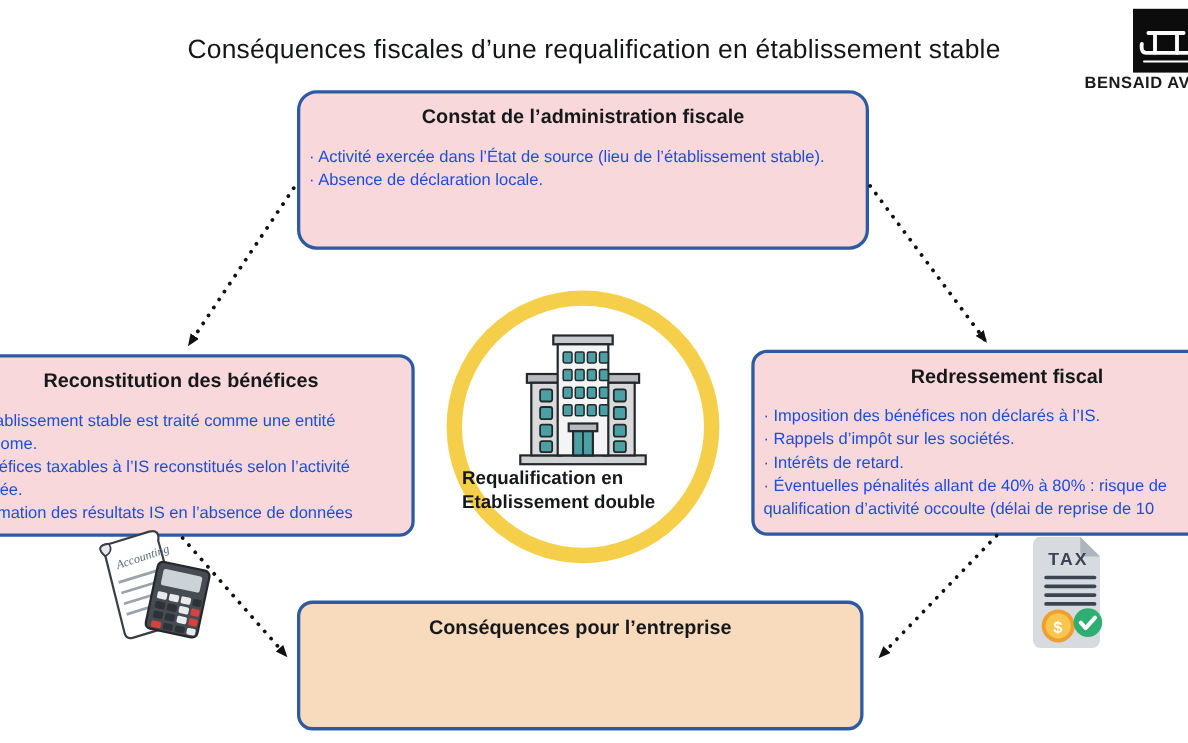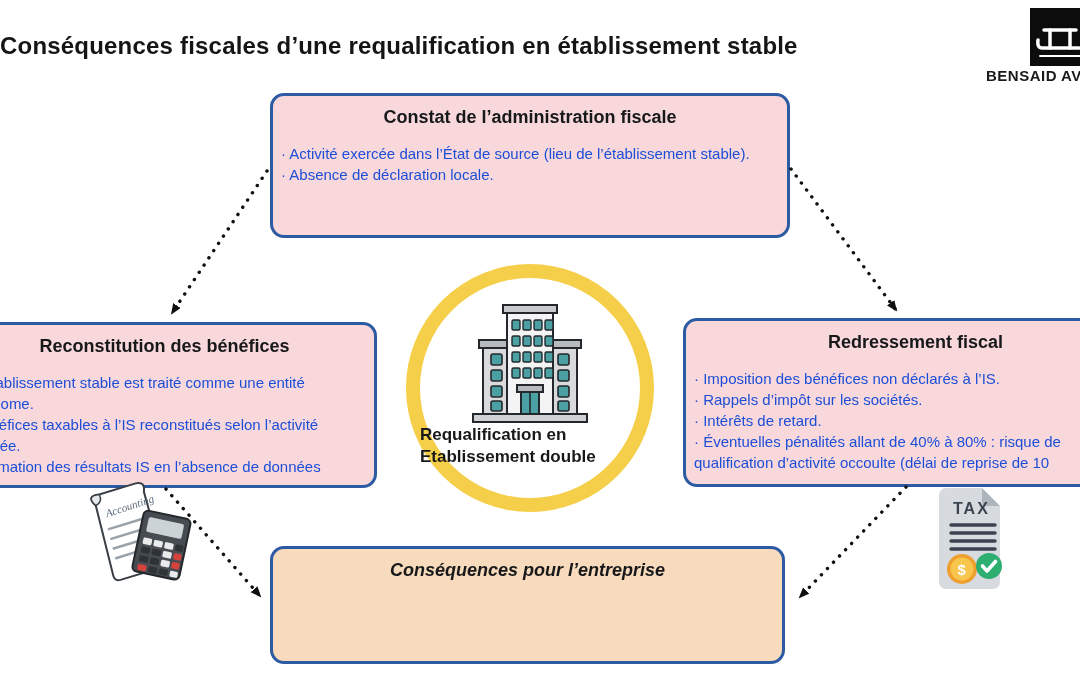--- a/index.html
+++ b/index.html
@@ -1,42 +1,42 @@
 <!DOCTYPE html>
 <html><head>
 <meta charset="utf-8">
 <style>
   html,body{margin:0;padding:0;}
   #canvas{
     position:relative;width:1080px;height:675px;background:#ffffff;
     overflow:hidden;font-family:"Liberation Sans",sans-serif;
   }
   .main-title{
-    position:absolute;top:32px;left:0;width:1080px;
-    font-size:24px;font-weight:bold;color:#141517;letter-spacing:.2px;
+    position:absolute;top:32px;left:0;width:1080px;text-align:center;
+    font-size:24px;font-weight:normal;color:#141517;letter-spacing:.2px;
   }
   
   .logo-square{position:absolute;left:1030px;top:8px;width:62px;height:58px;background:#0c0c0c;}
   .logo-brand{
     position:absolute;left:986px;top:67px;font-size:15px;font-weight:bold;
     color:#1a1a1a;white-space:nowrap;letter-spacing:.5px;
   }
   
   .box{
     position:absolute;border:3px solid #2c5ba4;border-radius:14px;
     box-sizing:border-box;padding:9px 8px 8px 8px;overflow:hidden;
   }
   .box.pink{background:#f8d8db;}
-  .box.peach{background:#f8dabd;font-style:italic;}
+  .box.peach{background:#f8dabd;}
   .box-title{
     text-align:center;font-size:18px;font-weight:bold;color:#17181a;
     line-height:24px;margin-bottom:14px;
   }
   .bullet{font-size:15px;line-height:21px;color:#1d4ed8;}
-  #box-top{left:270px;top:93px;width:520px;height:145px;}
+  #box-top{left:270px;top:82px;width:520px;height:145px;border-radius:18px;}
   #box-left{left:-48px;top:322px;width:425px;height:166px;}
   #box-right{left:683px;top:318px;width:465px;height:169px;}
   #box-bottom{left:270px;top:546px;width:515px;height:118px;}
   
   .circle{
     position:absolute;left:406px;top:264px;width:220px;height:220px;
     background:#ffffff;border:14px solid #f6cf4a;border-radius:50%;
   }
   .circle svg{position:absolute;left:35px;top:20px;}
   .circle-label{

